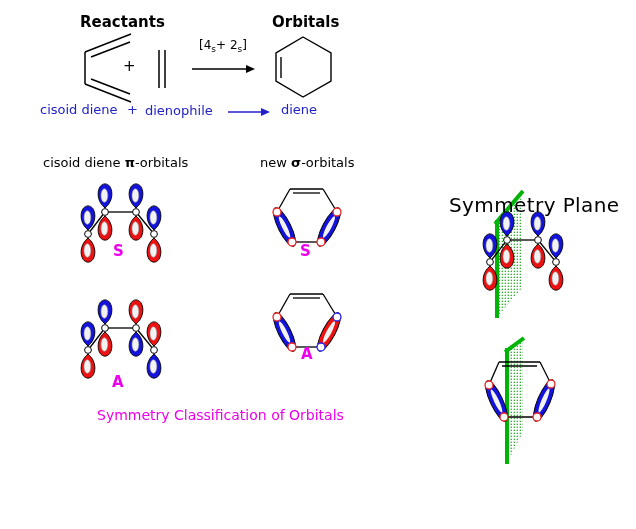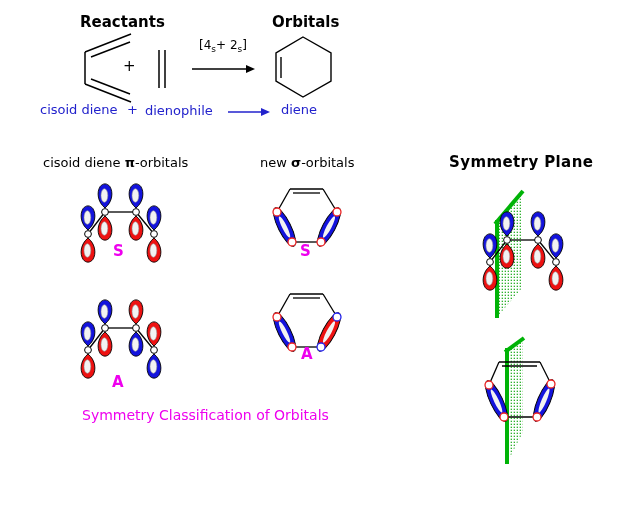--- a/index.html
+++ b/index.html
@@ -1,28 +1,28 @@
 <!DOCTYPE html>
 <html style="--blue: #2222CC; --magenta: #EE00EE;"><head>
 <meta charset="utf-8">
 <style>
   html,body{margin:0;padding:0;background:#fff;}
   #stage{position:relative;width:636px;height:484px;background:#fff;overflow:hidden;
          font-family:"DejaVu Sans",sans-serif;}
   #art{position:absolute;left:0;top:0;}
   .lbl{position:absolute;white-space:nowrap;color:#000;line-height:1.15;}
   .heading{font-weight:bold;font-size:15px;}
-  .heading-lg{font-weight:bold;font-size:15px;letter-spacing:.4px;}
+  .heading-lg{font-weight:normal;font-size:20px;letter-spacing:.4px;margin-top:40px;}
   .small{font-size:13px;}
   .blue{color:var(--blue);}
   .symbold{font-weight:bold;}
   .phase-label{font-weight:bold;font-size:15px;color:var(--magenta);}
   .arrow-lbl{font-size:12px;}
   .arrow-lbl sub{font-size:9px;}
-  .legend-title{font-size:14px;color:var(--magenta);}
+  .legend-title{font-size:14px;color:var(--magenta);margin-left:15px;}
   .legend-line{font-size:13px;color:var(--magenta);}
   .plusbig{font-size:15px;}
 </style>
 </head>
 <body>
 
 <div id="stage">
 
   <svg id="art" width="636" height="529" viewBox="0 0 636 529">
     <defs>

